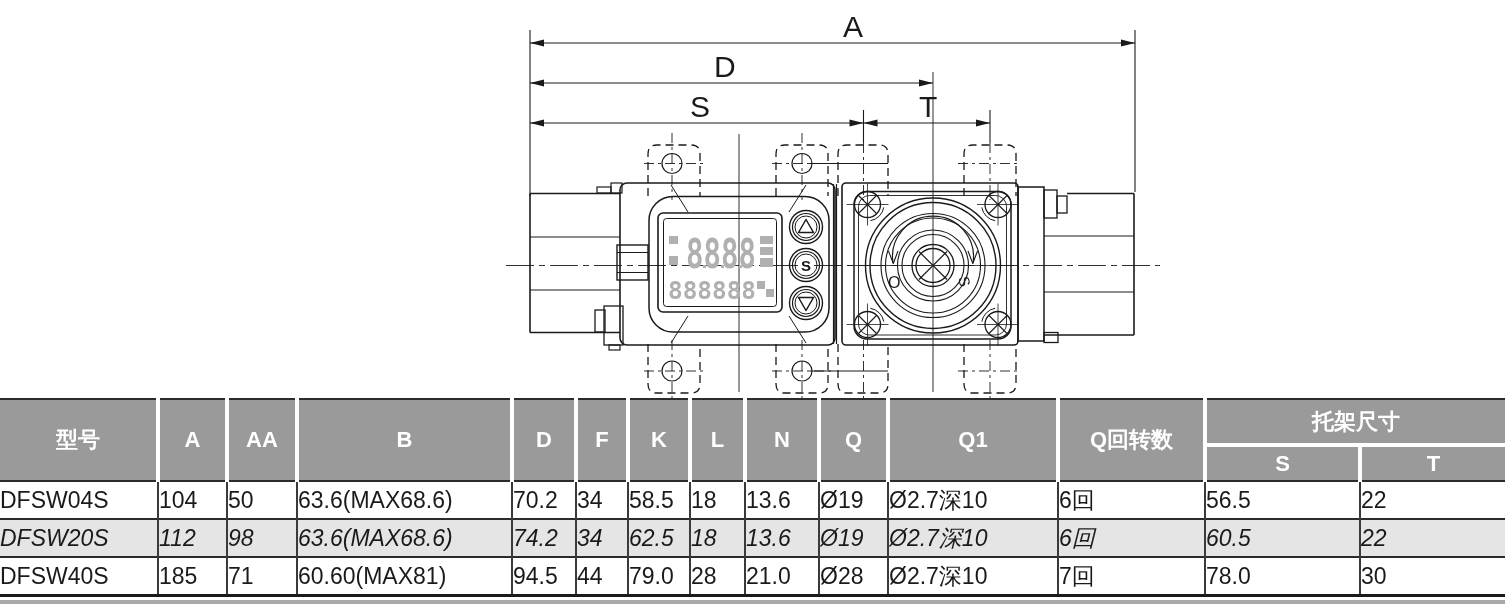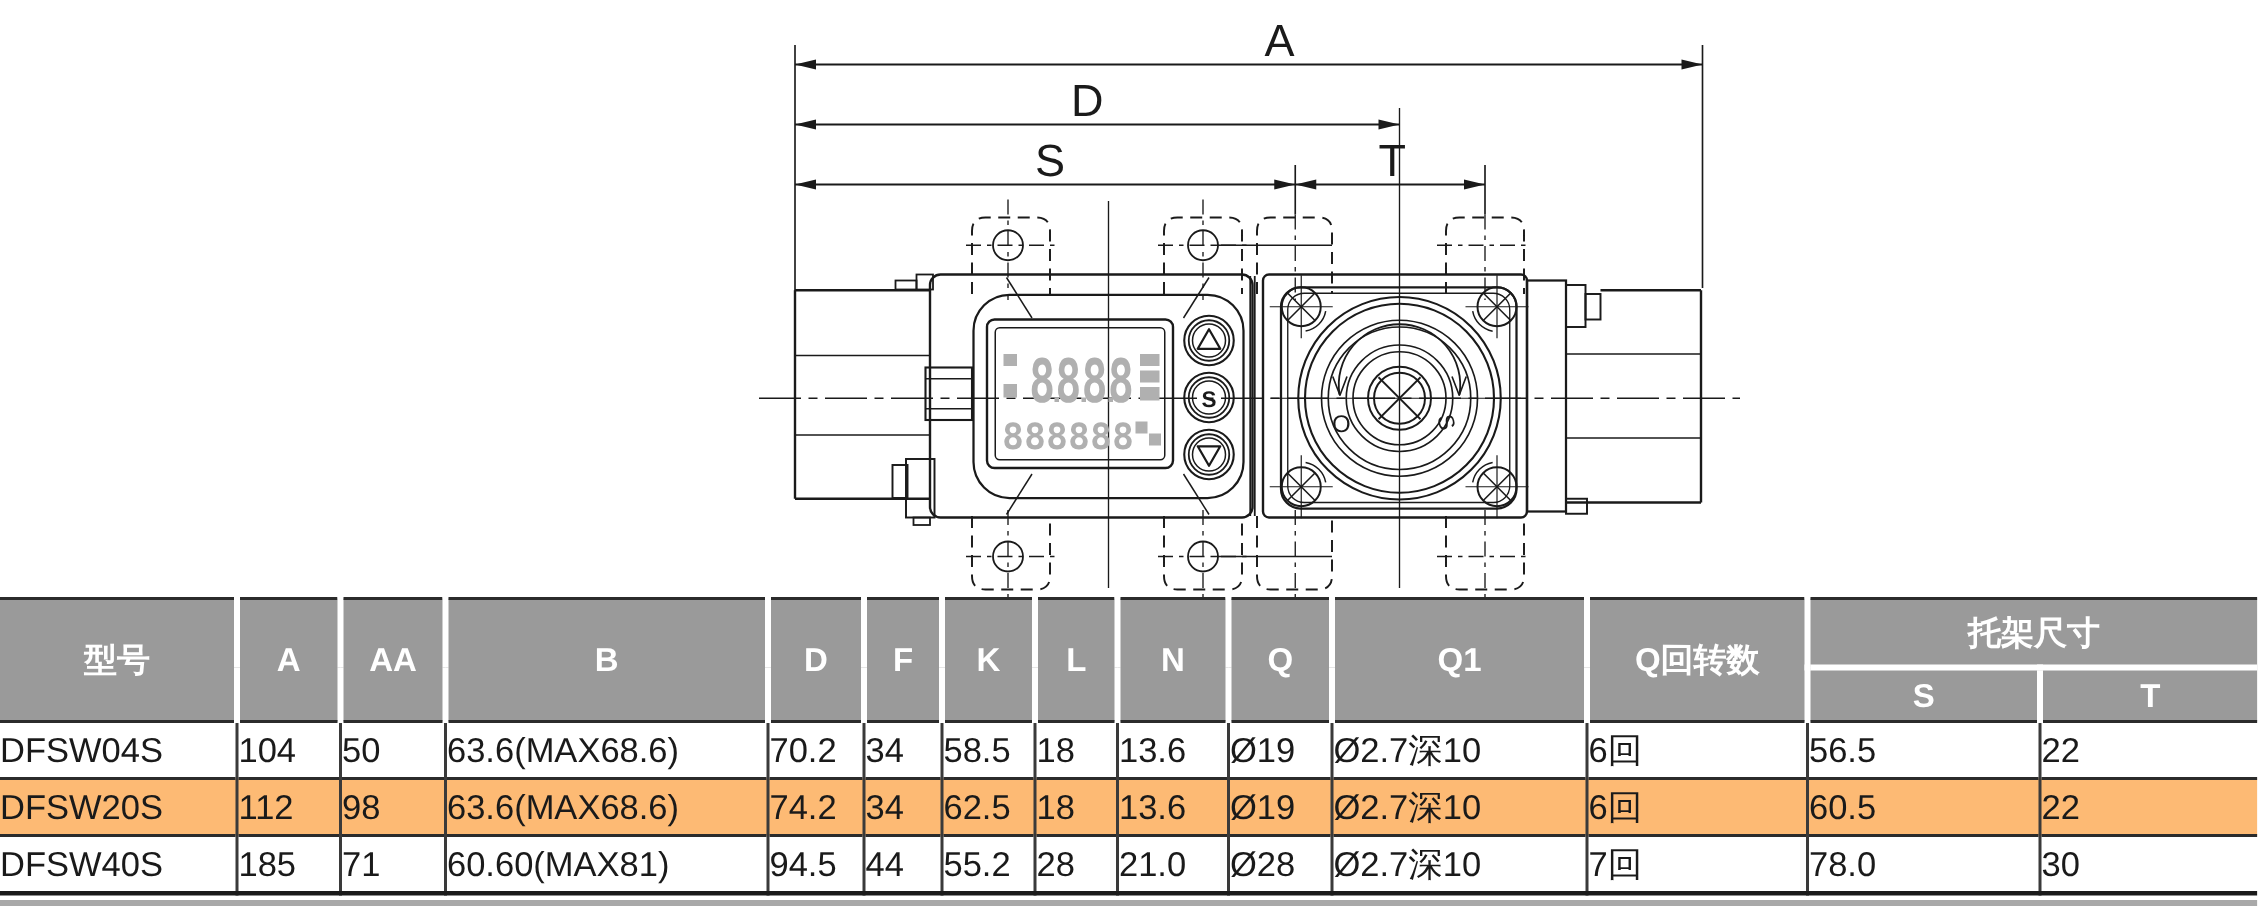--- a/index.html
+++ b/index.html
@@ -13,21 +13,21 @@
   table.spec th{background:#9a9a9a;color:#fff;font-weight:bold;font-size:22px;
                 border-right:4px solid #fff;padding:0;text-align:center;}
   table.spec th:last-child{border-right:none;}
   table.spec thead tr.h1 th{height:43px;}
   table.spec thead tr.h1 th[rowspan]{height:77px;}
   table.spec thead tr.h2 th{height:33px;}
   table.spec th.group{border-bottom:4px solid #fff;height:40px;}
   table.spec td{font-size:23px;height:36px;padding:0;
                 border-top:2px solid #2b2b2b;border-right:2px solid #3a3a3a;}
   table.spec td:last-child{border-right:none;}
-  table.spec tr.alt td{background:#fdba74;}
+  table.spec tr.alt td{background:#e5e5e5;font-style:italic;}
   .bottom-rule{position:absolute;left:0;top:600px;width:1505px;height:4px;background:#a9a9a9;}
 </style>
 </head>
 <body>
 
 <div class="page">
 
   <div class="drawing-wrap">
     <svg width="1505" height="398" viewBox="0 0 1505 398">
       <g stroke="#1a1a1a" fill="none" stroke-width="1.3">
@@ -318,21 +318,21 @@
           <td>60.5</td>
           <td>22</td>
         </tr>
         <tr>
           <td>DFSW40S</td>
           <td>185</td>
           <td>71</td>
           <td>60.60(MAX81)</td>
           <td>94.5</td>
           <td>44</td>
-          <td>55.2</td>
+          <td>79.0</td>
           <td>28</td>
           <td>21.0</td>
           <td>Ø28</td>
           <td>Ø2.7深10</td>
           <td>7回</td>
           <td>78.0</td>
           <td>30</td>
         </tr>
       </tbody>
     </table>

